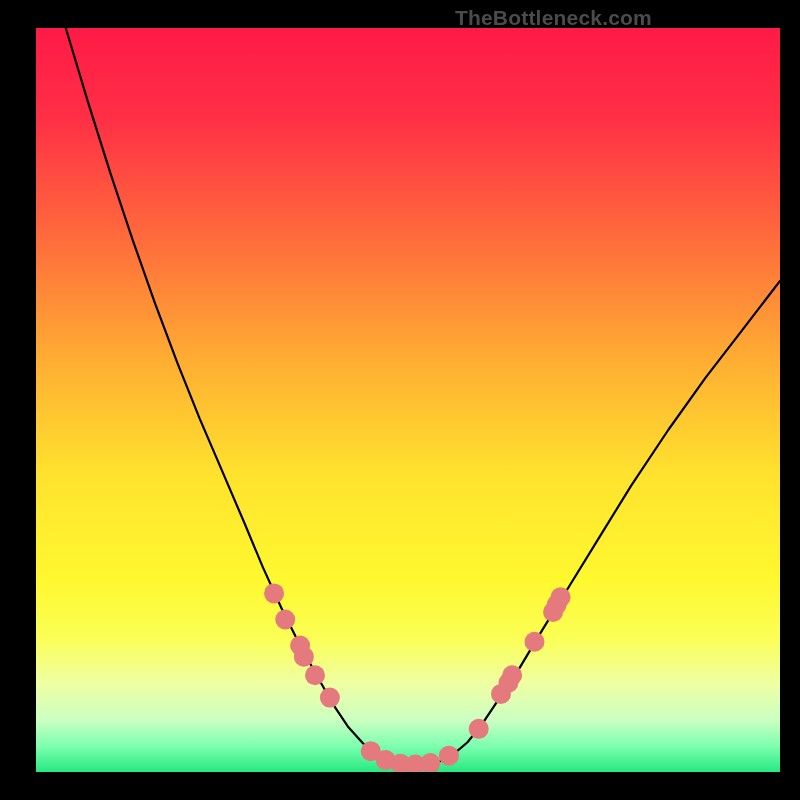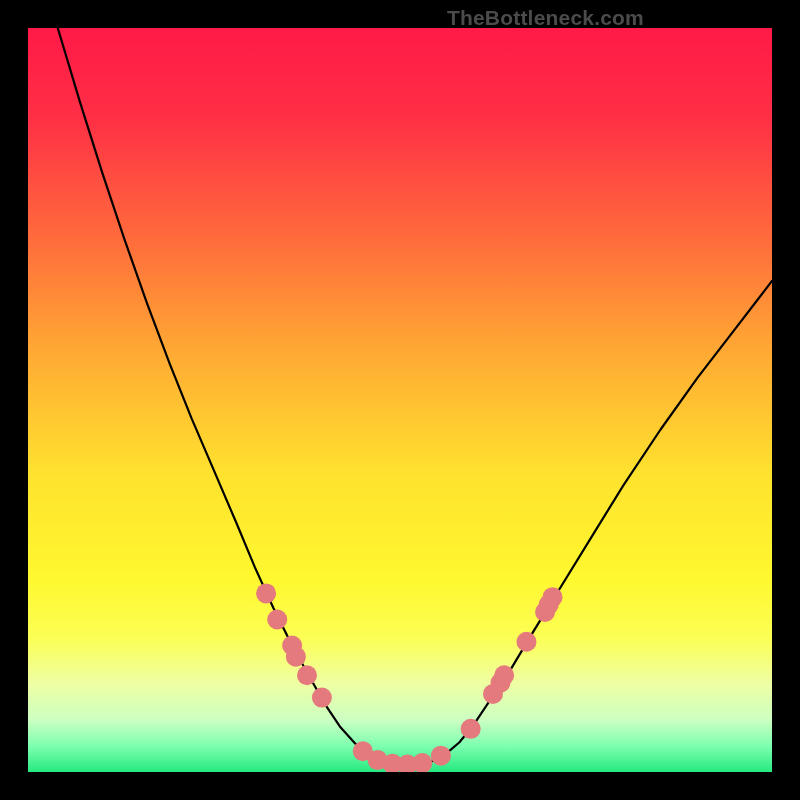--- a/index.html
+++ b/index.html
@@ -6,21 +6,21 @@
     margin: 0;
     padding: 0;
     width: 800px;
     height: 800px;
     background: #000;
     overflow: hidden;
     font-family: Arial, Helvetica, sans-serif;
   }
   .frame {
     position: absolute;
-    left: 0;
+    left: 8px;
     top: 0;
     width: 660px;
     height: 800px;
     background: #000;
   }
   .plot {
     position: absolute;
     left: 28px;
     top: 28px;
     width: 744px;

